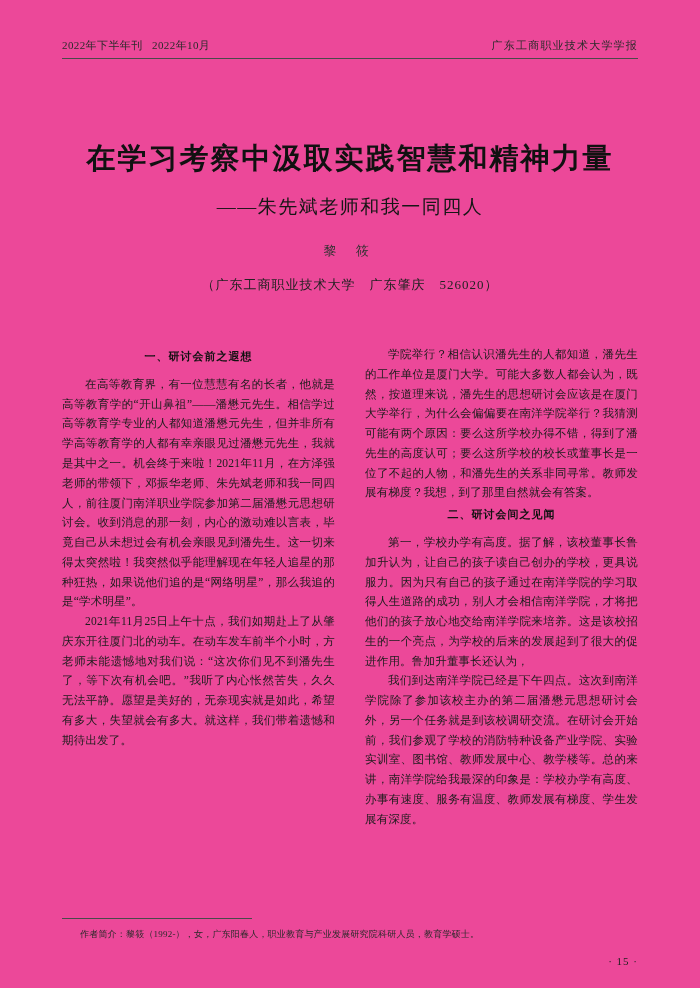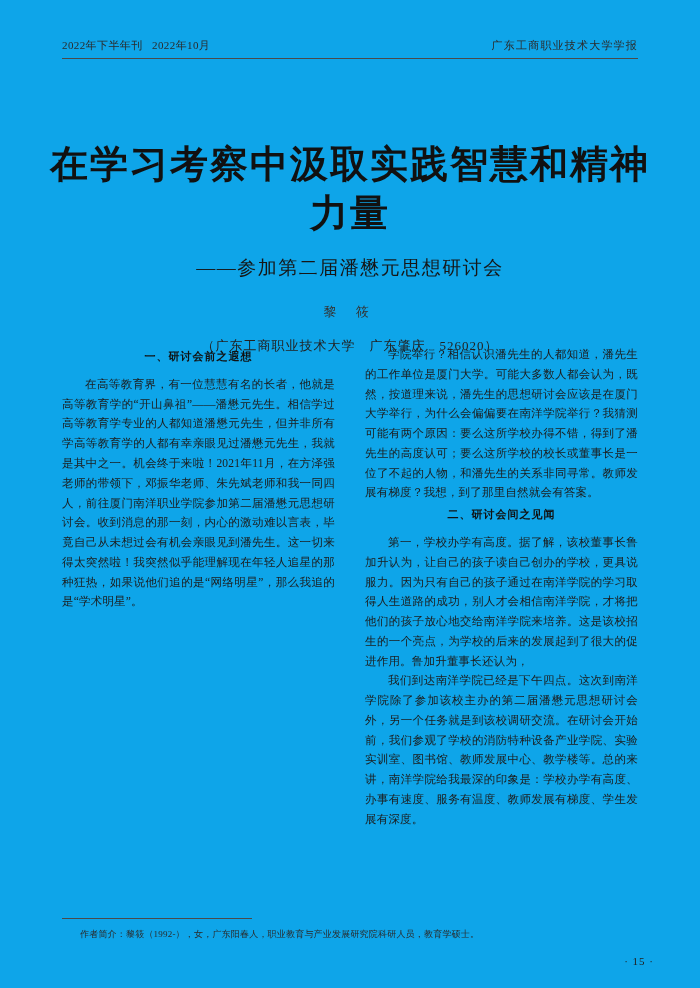--- a/index.html
+++ b/index.html
@@ -14,21 +14,21 @@
     color: #1a1a1a;
     position: relative;
     overflow: hidden;
   }
   .page {
     position: absolute;
     left: 0;
     top: 0;
     width: 700px;
     height: 988px;
-    background: #0ea5e9;
+    background: #ec4899;
   }
   
   .header {
     position: absolute;
     left: 62px;
     top: 38px;
     width: 576px;
     display: flex;
     justify-content: space-between;
     align-items: flex-end;
@@ -52,21 +52,21 @@
   }
   
   .title-block {
     position: absolute;
     left: 50px;
     top: 140px;
     width: 600px;
     text-align: center;
   }
   .main-title {
-    font-size: 38px;
+    font-size: 29px;
     font-weight: bold;
     letter-spacing: 2px;
     color: #111;
     line-height: 1.3;
     font-family: "Liberation Serif", "DejaVu Serif", serif;
   }
   .sub-title {
     margin-top: 16px;
     font-size: 19px;
     letter-spacing: 1.5px;
@@ -130,50 +130,51 @@
     left: 80px;
     top: 928px;
     width: 560px;
     font-size: 9px;
     line-height: 1.5;
     color: #2a2a2a;
     letter-spacing: 0.2px;
   }
   .page-number {
     position: absolute;
-    right: 46px;
+    right: 62px;
     top: 955px;
     font-size: 11px;
     color: #222;
     letter-spacing: 1px;
   }
 </style>
 </head>
 <body>
 
 <div class="page">
 
   <div class="header">
     <span class="header-left">2022年下半年刊   2022年10月</span>
     <span class="header-right">广东工商职业技术大学学报</span>
   </div>
   <div class="header-rule"></div>
 
   <div class="title-block">
     <div class="main-title">在学习考察中汲取实践智慧和精神力量</div>
-    <div class="sub-title">——参加第二届潘懋元思想研讨会</div>
+    <div class="sub-title">——朱先斌老师和我一同四人</div>
     <div class="author">黎 筱</div>
     <div class="affiliation">（广东工商职业技术大学　广东肇庆　526020）</div>
   </div>
 
   <div class="columns">
 
     <div class="col">
       <div class="sec-head">一、研讨会前之遐想</div>
       <p class="para">在高等教育界，有一位慧慧有名的长者，他就是高等教育学的“开山鼻祖”——潘懋元先生。相信学过高等教育学专业的人都知道潘懋元先生，但并非所有学高等教育学的人都有幸亲眼见过潘懋元先生，我就是其中之一。机会终于来啦！2021年11月，在方泽强老师的带领下，邓振华老师、朱先斌老师和我一同四人，前往厦门南洋职业学院参加第二届潘懋元思想研讨会。收到消息的那一刻，内心的激动难以言表，毕竟自己从未想过会有机会亲眼见到潘先生。这一切来得太突然啦！我突然似乎能理解现在年轻人追星的那种狂热，如果说他们追的是“网络明星”，那么我追的是“学术明星”。</p>
+      <p class="para">2021年11月25日上午十点，我们如期赴上了从肇庆东开往厦门北的动车。在动车发车前半个小时，方老师未能遗憾地对我们说：“这次你们见不到潘先生了，等下次有机会吧。”我听了内心怅然苦失，久久无法平静。愿望是美好的，无奈现实就是如此，希望有多大，失望就会有多大。就这样，我们带着遗憾和期待出发了。</p>
     </div>
 
     <div class="col">
       <p class="para">学院举行？相信认识潘先生的人都知道，潘先生的工作单位是厦门大学。可能大多数人都会认为，既然，按道理来说，潘先生的思想研讨会应该是在厦门大学举行，为什么会偏偏要在南洋学院举行？我猜测可能有两个原因：要么这所学校办得不错，得到了潘先生的高度认可；要么这所学校的校长或董事长是一位了不起的人物，和潘先生的关系非同寻常。教师发展有梯度？我想，到了那里自然就会有答案。</p>
       <div class="sec-head tight">二、研讨会间之见闻</div>
       <p class="para">第一，学校办学有高度。据了解，该校董事长鲁加升认为，让自己的孩子读自己创办的学校，更具说服力。因为只有自己的孩子通过在南洋学院的学习取得人生道路的成功，别人才会相信南洋学院，才将把他们的孩子放心地交给南洋学院来培养。这是该校招生的一个亮点，为学校的后来的发展起到了很大的促进作用。鲁加升董事长还认为，</p>
       <p class="para">我们到达南洋学院已经是下午四点。这次到南洋学院除了参加该校主办的第二届潘懋元思想研讨会外，另一个任务就是到该校调研交流。在研讨会开始前，我们参观了学校的消防特种设备产业学院、实验实训室、图书馆、教师发展中心、教学楼等。总的来讲，南洋学院给我最深的印象是：学校办学有高度、办事有速度、服务有温度、教师发展有梯度、学生发展有深度。</p>
     </div>
 
   </div>

